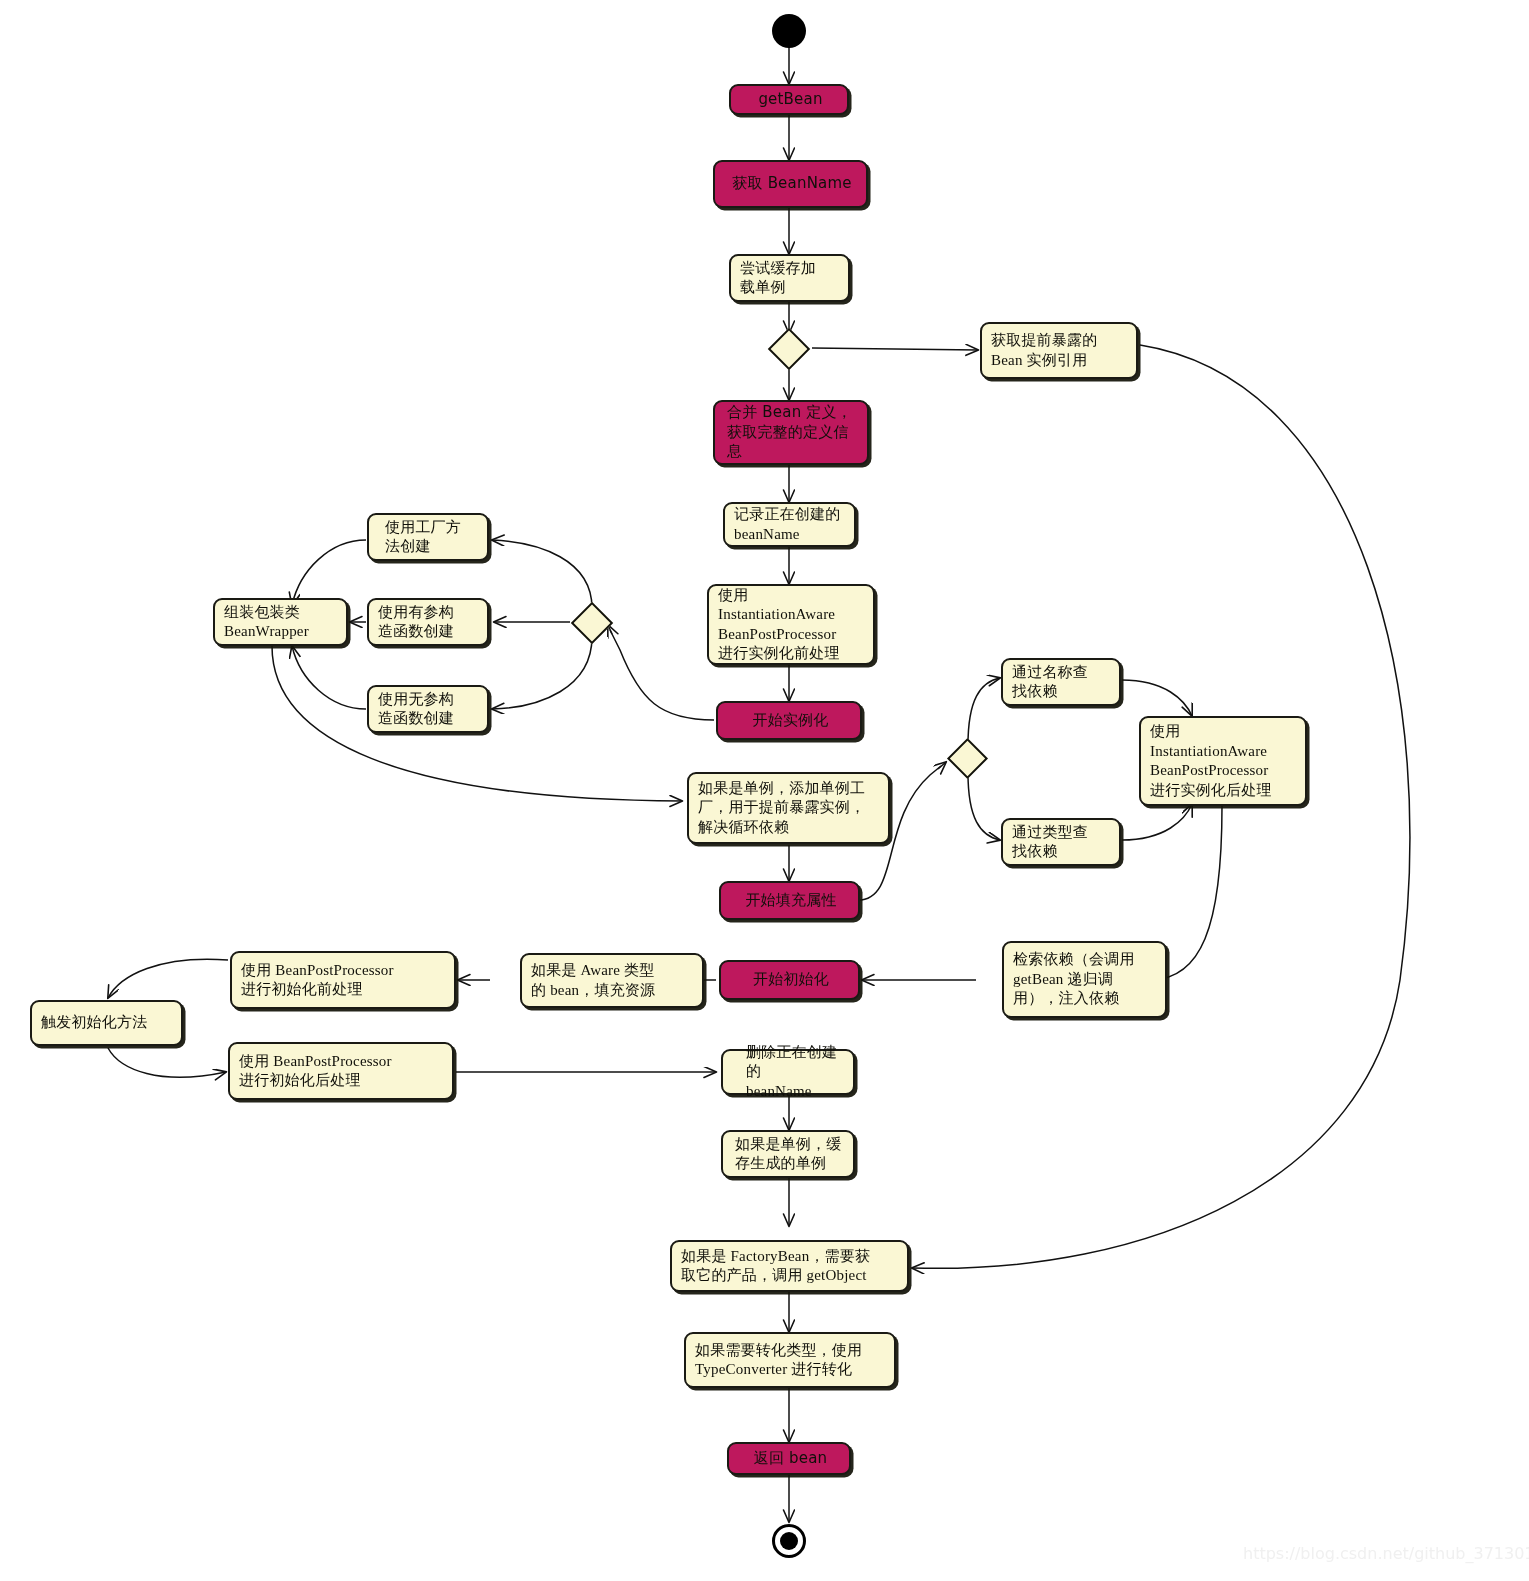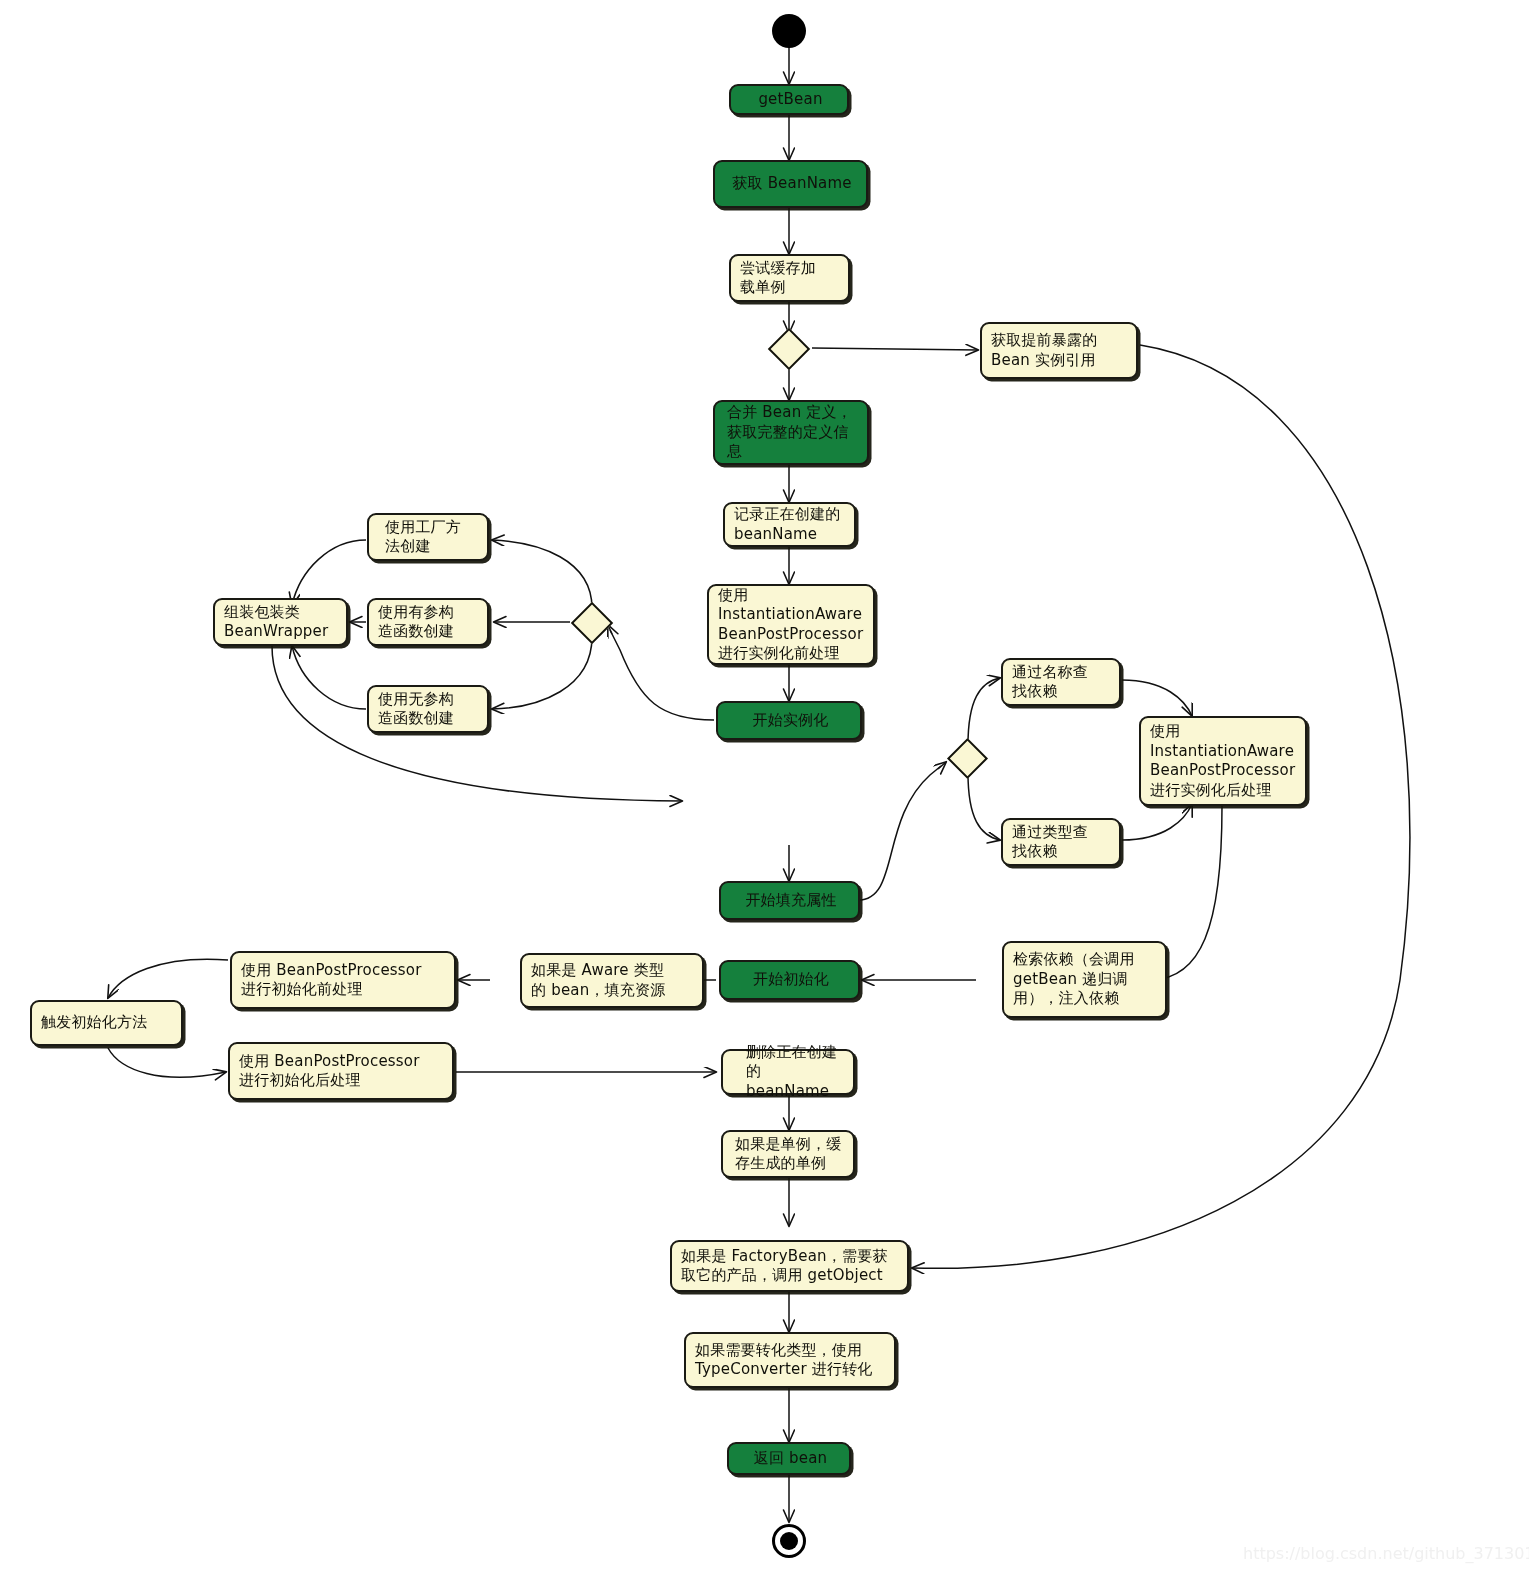--- a/index.html
+++ b/index.html
@@ -35,25 +35,26 @@
     align-items: center;
     box-shadow: 2.5px 2.5px 0 0 rgba(20,20,10,0.93);
     padding: 5px 9px;
     line-height: 1.30;
     color: #10100a;
     font-size: 15px;
     letter-spacing: 0.2px;
     white-space: pre-line;
   }
   .node.green {
-    background: #15803d;
+    background: #be185d;
     padding-left: 12px;
   }
   .node.yellow {
     background: #faf7d4;
+    font-family: Liberation Serif, serif;
   }
   .node.center {
     justify-content: center;
     text-align: center;
   }
   .node.lead {
     justify-content: flex-start;
     text-align: left;
   }
   .start-node {
@@ -222,20 +223,23 @@
 
   <div class="node yellow lead" style="left:367px; top:598px; width:122px; height:48px;">使用有参构
 造函数创建</div>
 
   <div class="node yellow lead" style="left:367px; top:685px; width:122px; height:48px;">使用无参构
 造函数创建</div>
 
   <div class="node yellow lead" style="left:213px; top:598px; width:135px; height:48px;">组装包装类
 BeanWrapper</div>
 
+  <div class="node yellow lead" style="left:687px; top:772px; width:203px; height:72px;">如果是单例，添加单例工
+厂，用于提前暴露实例，
+解决循环依赖</div>
 
   <div class="node green center" style="left:719px; top:881px; width:141px; height:39px;">开始填充属性</div>
 
   <div class="diamond" style="left:953px; top:744px; width:29px; height:29px;"></div>
 
   <div class="node yellow lead" style="left:1001px; top:658px; width:120px; height:48px;">通过名称查
 找依赖</div>
 
   <div class="node yellow lead" style="left:1001px; top:818px; width:120px; height:48px;">通过类型查
 找依赖</div>

